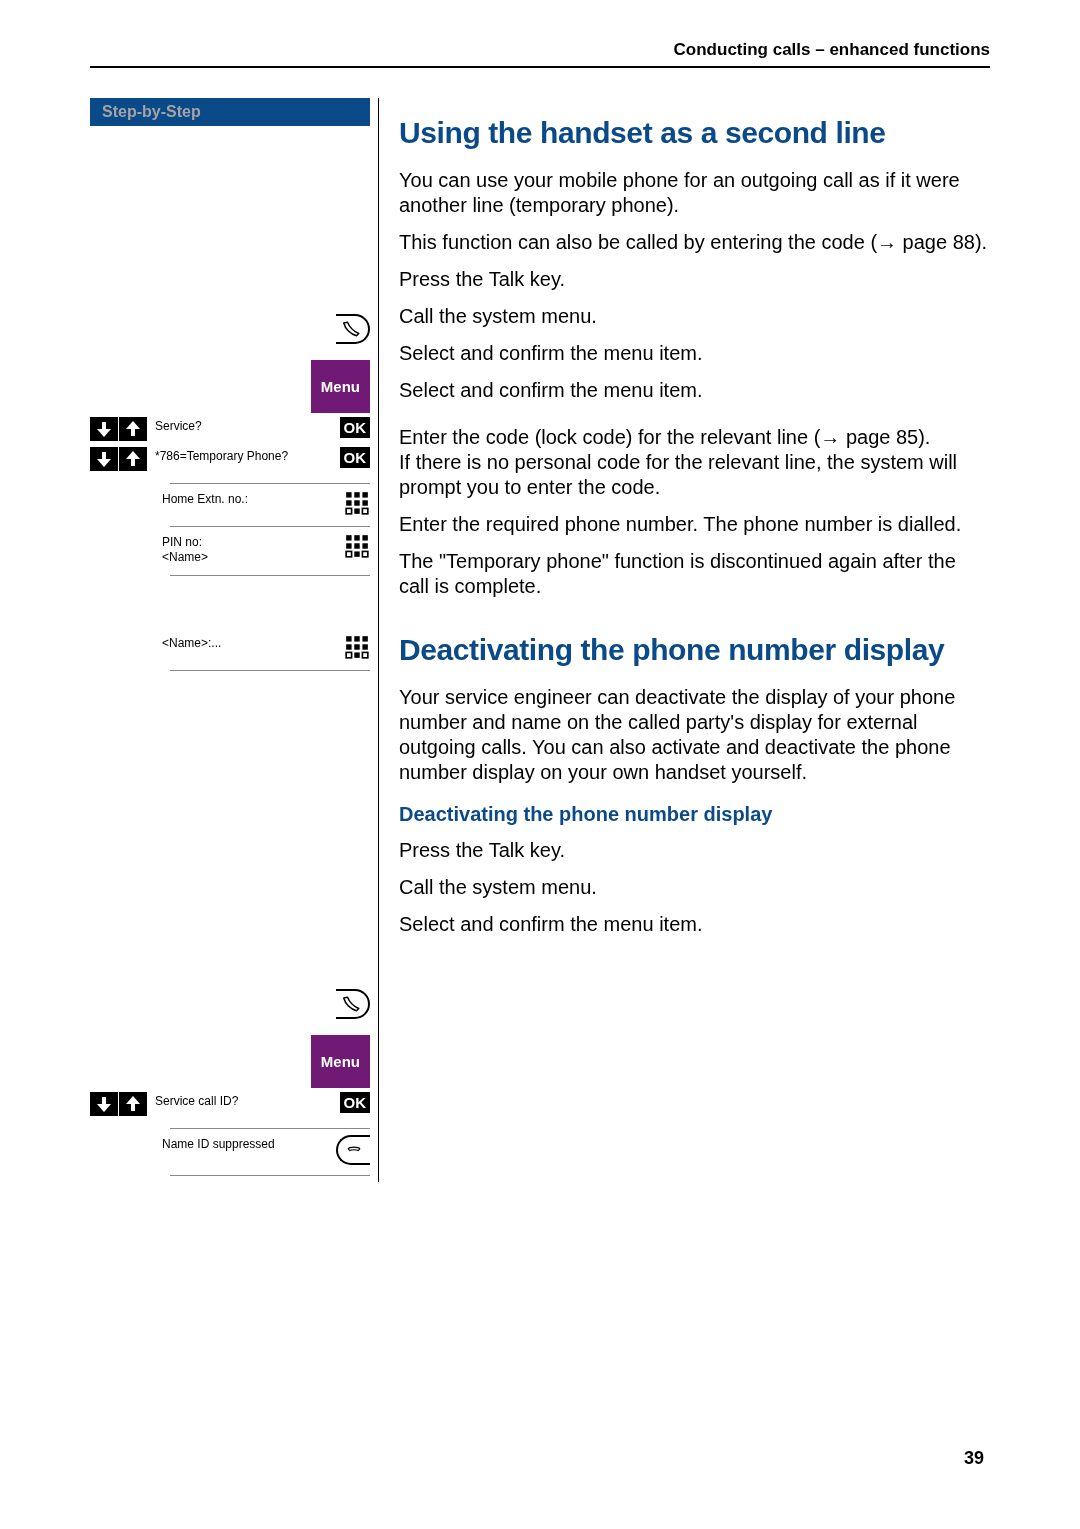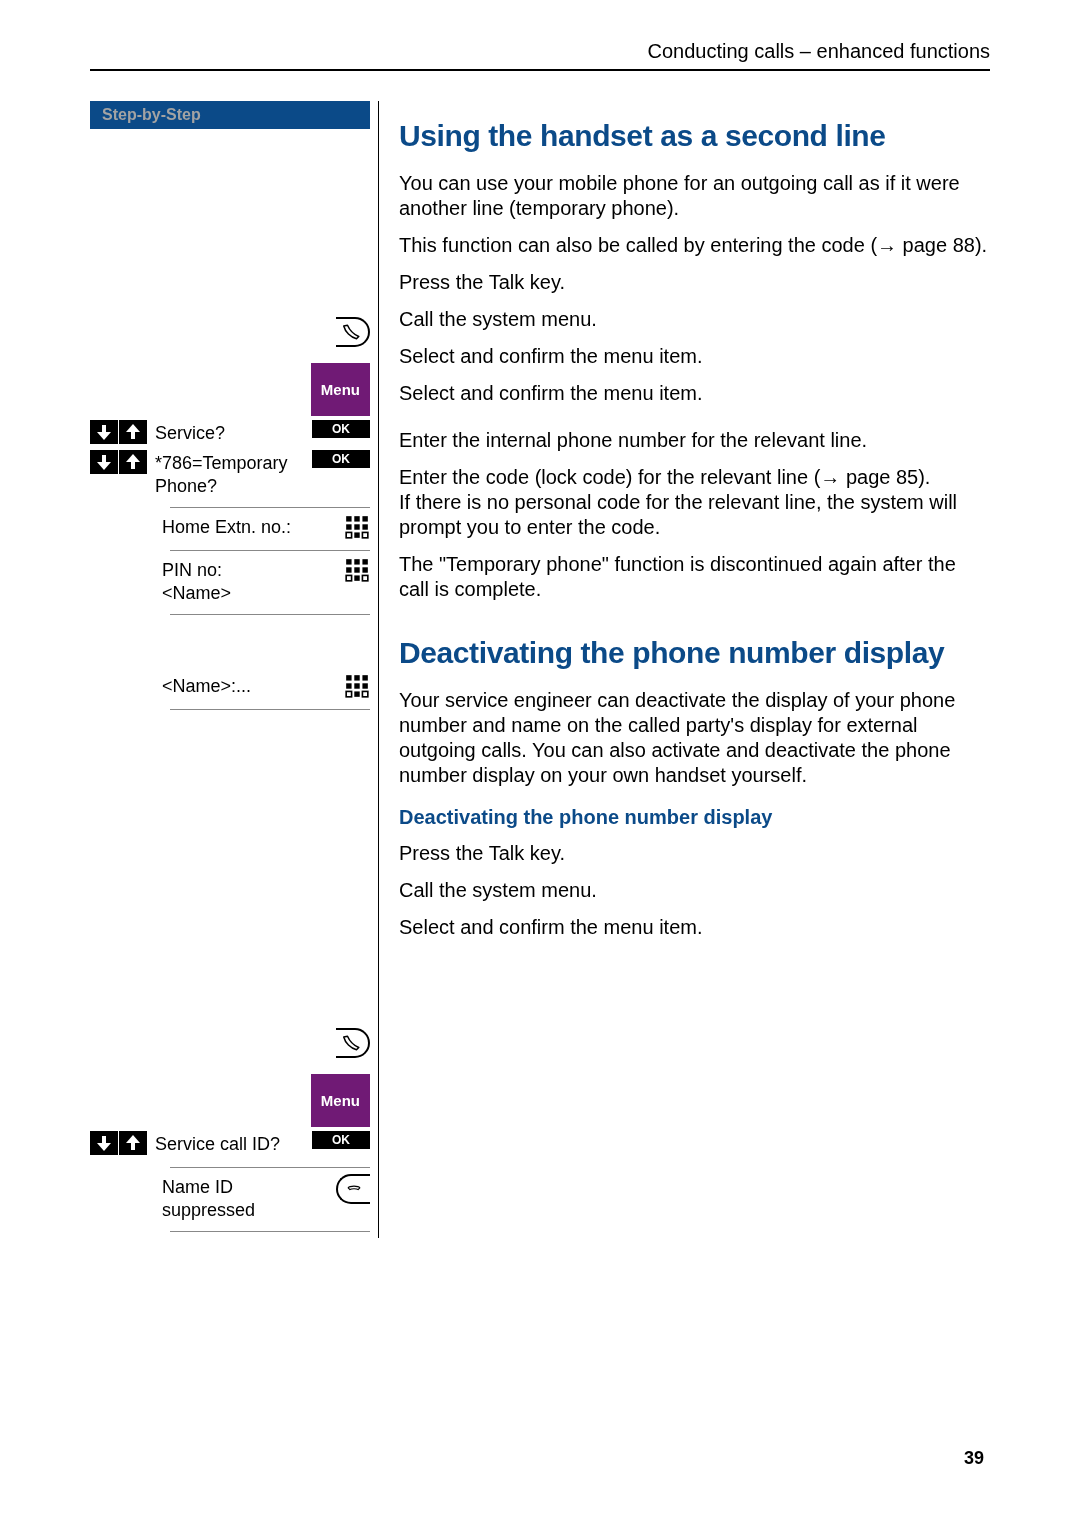--- a/index.html
+++ b/index.html
@@ -10,22 +10,22 @@
   }
   .page {
     width: 1080px;
     height: 1529px;
     position: relative;
     box-sizing: border-box;
     padding: 40px 90px 60px 90px;
   }
   .header-line {
     text-align: right;
-    font-weight: normal;
-    font-size: 20px;
+    font-weight: bold;
+    font-size: 17px;
     padding-bottom: 6px;
     border-bottom: 2px solid #000;
     margin-bottom: 30px;
   }
   .content {
     display: flex;
     gap: 20px;
   }
   .sidebar {
     width: 280px;
@@ -63,38 +63,38 @@
     background: #000;
     width: 28px;
     height: 24px;
     display: flex;
     align-items: center;
     justify-content: center;
     border-right: 1px solid #fff;
   }
   .arrow-box:last-child { border-right: none; }
   .disp-text {
-    font-size: 18px;
+    font-size: 12px;
     flex: 1;
     padding-top:2px;
     line-height:1.25;
   }
   .label-menu {
     background: #701a75;
     color: #fff;
     font-weight: bold;
     font-size: 15px;
     padding: 18px 10px;
   }
   .label-ok {
     background: #000;
     color: #fff;
     font-weight: bold;
-    font-size: 12px;
-    padding: 2px 20px;
+    font-size: 15px;
+    padding: 2px 4px;
   }
   .key-talk, .key-onhook {
     width: 32px;
     height: 26px;
     border: 2px solid #000;
     border-radius: 8px 8px 8px 8px / 18px 18px 18px 18px;
     display:flex;
     align-items:center;
     justify-content:center;
   }
@@ -339,23 +339,23 @@
     <div class="main">
 
       <div class="h1">Using the handset as a second line</div>
       <p class="body-p">You can use your mobile phone for an outgoing call as if it were another line (temporary phone).</p>
       <p class="body-p">This function can also be called by entering the code (→ page 88).</p>
 
       <p class="step-line">Press the Talk key.</p>
       <p class="step-line">Call the system menu.</p>
       <p class="step-line">Select and confirm the menu item.</p>
       <p class="step-line" style="margin-bottom:22px">Select and confirm the menu item.</p>
-      <p class="step-line">Enter the internal phone number for the relevant line.</p>
       <p class="step-line" style="white-space:pre-line; ">Enter the code (lock code) for the relevant line (→ page 85).
 If there is no personal code for the relevant line, the system will prompt you to enter the code.</p>
+      <p class="step-line">Enter the required phone number. The phone number is dialled.</p>
       <p class="body-p">The "Temporary phone" function is discontinued again after the call is complete.</p>
 
       <div class="h1" style="margin-top:34px">Deactivating the phone number display</div>
       <p class="body-p">Your service engineer can deactivate the display of your phone number and name on the called party's display for external outgoing calls. You can also activate and deactivate the phone number display on your own handset yourself.</p>
 
       <div class="h2">Deactivating the phone number display</div>
       <p class="step-line">Press the Talk key.</p>
       <p class="step-line">Call the system menu.</p>
       <p class="step-line">Select and confirm the menu item.</p>
 

